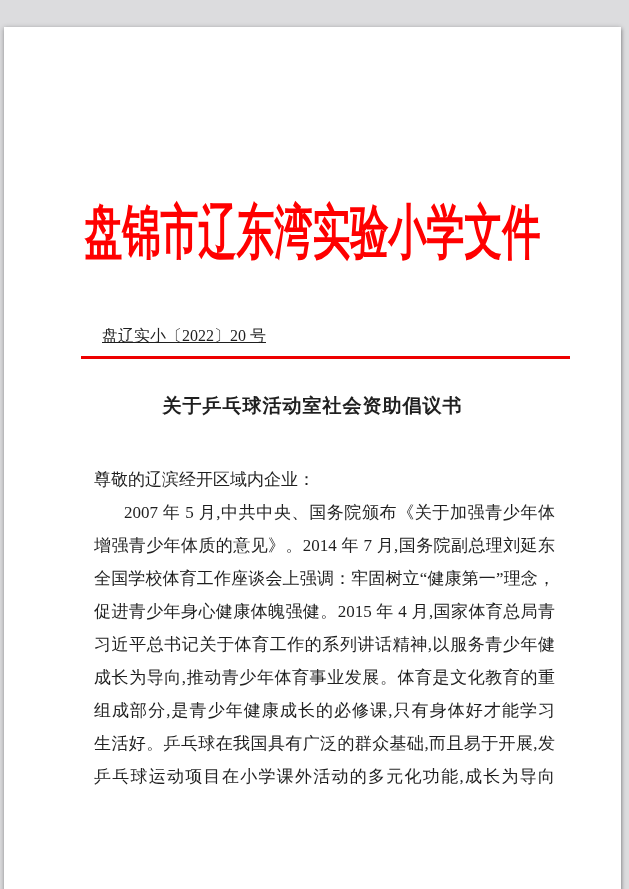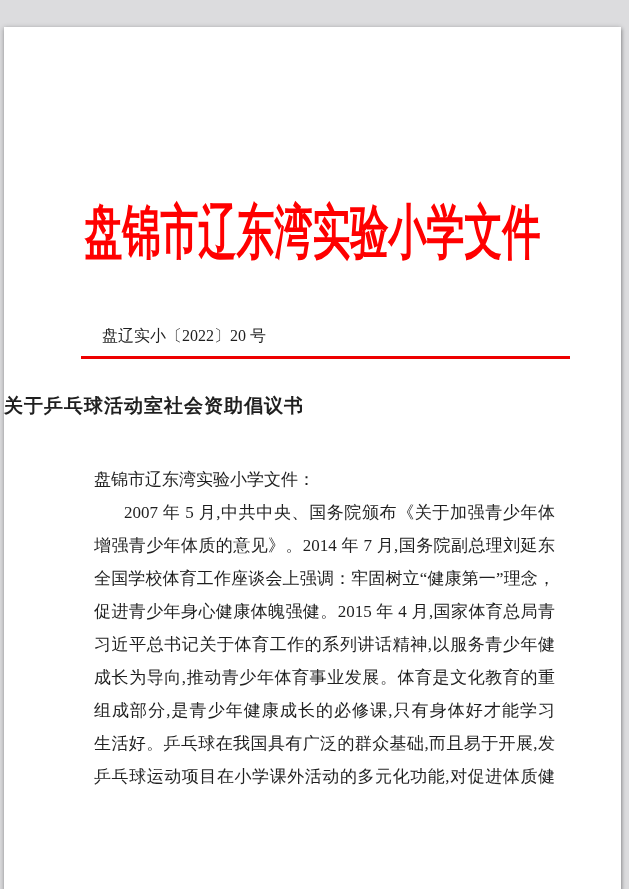--- a/index.html
+++ b/index.html
@@ -38,31 +38,32 @@
     transform-origin: top center;
     white-space: nowrap;
   }
   .doc-meta {
     position: absolute;
     top: 299px; left: 98px; right: 84px;
     display: flex;
     justify-content: space-between;
     font-size: 16px;
     line-height: 20px;
+    text-decoration: underline;
   }
   .red-rule {
     position: absolute;
     top: 329px; left: 77px;
     width: 489px; height: 3px;
     background: var(--red-rule);
   }
   .doc-title {
     position: absolute;
     top: 366px; left: 0; width: 100%;
-    text-align: left;
+    text-align: center;
     font-size: 19px;
     font-weight: bold;
     letter-spacing: 1px;
   }
   .body-text {
     position: absolute;
     top: 436px; left: 90px;
     width: 461px;
     font-size: 17px;
   }
@@ -88,25 +89,25 @@
 
   <div class="doc-meta">
     <span>盘辽实小〔2022〕20 号</span>
   </div>
 
   <div class="red-rule"></div>
 
   <div class="doc-title">关于乒乓球活动室社会资助倡议书</div>
 
   <div class="body-text">
-    <div class="body-line">盘锦市辽东湾实验小学文件：</div>
+    <div class="body-line">尊敬的辽滨经开区域内企业：</div>
     <div class="body-line fill indent">2007 年 5 月,中共中央、国务院颁布《关于加强青少年体育</div>
     <div class="body-line fill">增强青少年体质的意见》。2014 年 7 月,国务院副总理刘延东在</div>
     <div class="body-line fill">全国学校体育工作座谈会上强调：牢固树立“健康第一”理念，</div>
     <div class="body-line fill">促进青少年身心健康体魄强健。2015 年 4 月,国家体育总局青少</div>
     <div class="body-line fill">习近平总书记关于体育工作的系列讲话精神,以服务青少年健康</div>
     <div class="body-line fill">成长为导向,推动青少年体育事业发展。体育是文化教育的重要</div>
     <div class="body-line fill">组成部分,是青少年健康成长的必修课,只有身体好才能学习好、</div>
     <div class="body-line fill">生活好。乒乓球在我国具有广泛的群众基础,而且易于开展,发挥</div>
-    <div class="body-line fill">乒乓球运动项目在小学课外活动的多元化功能,对促进体质健</div>
+    <div class="body-line fill">乒乓球运动项目在小学课外活动的多元化功能,成长为导向</div>
   </div>
 
 </div>
 
 </body></html>

